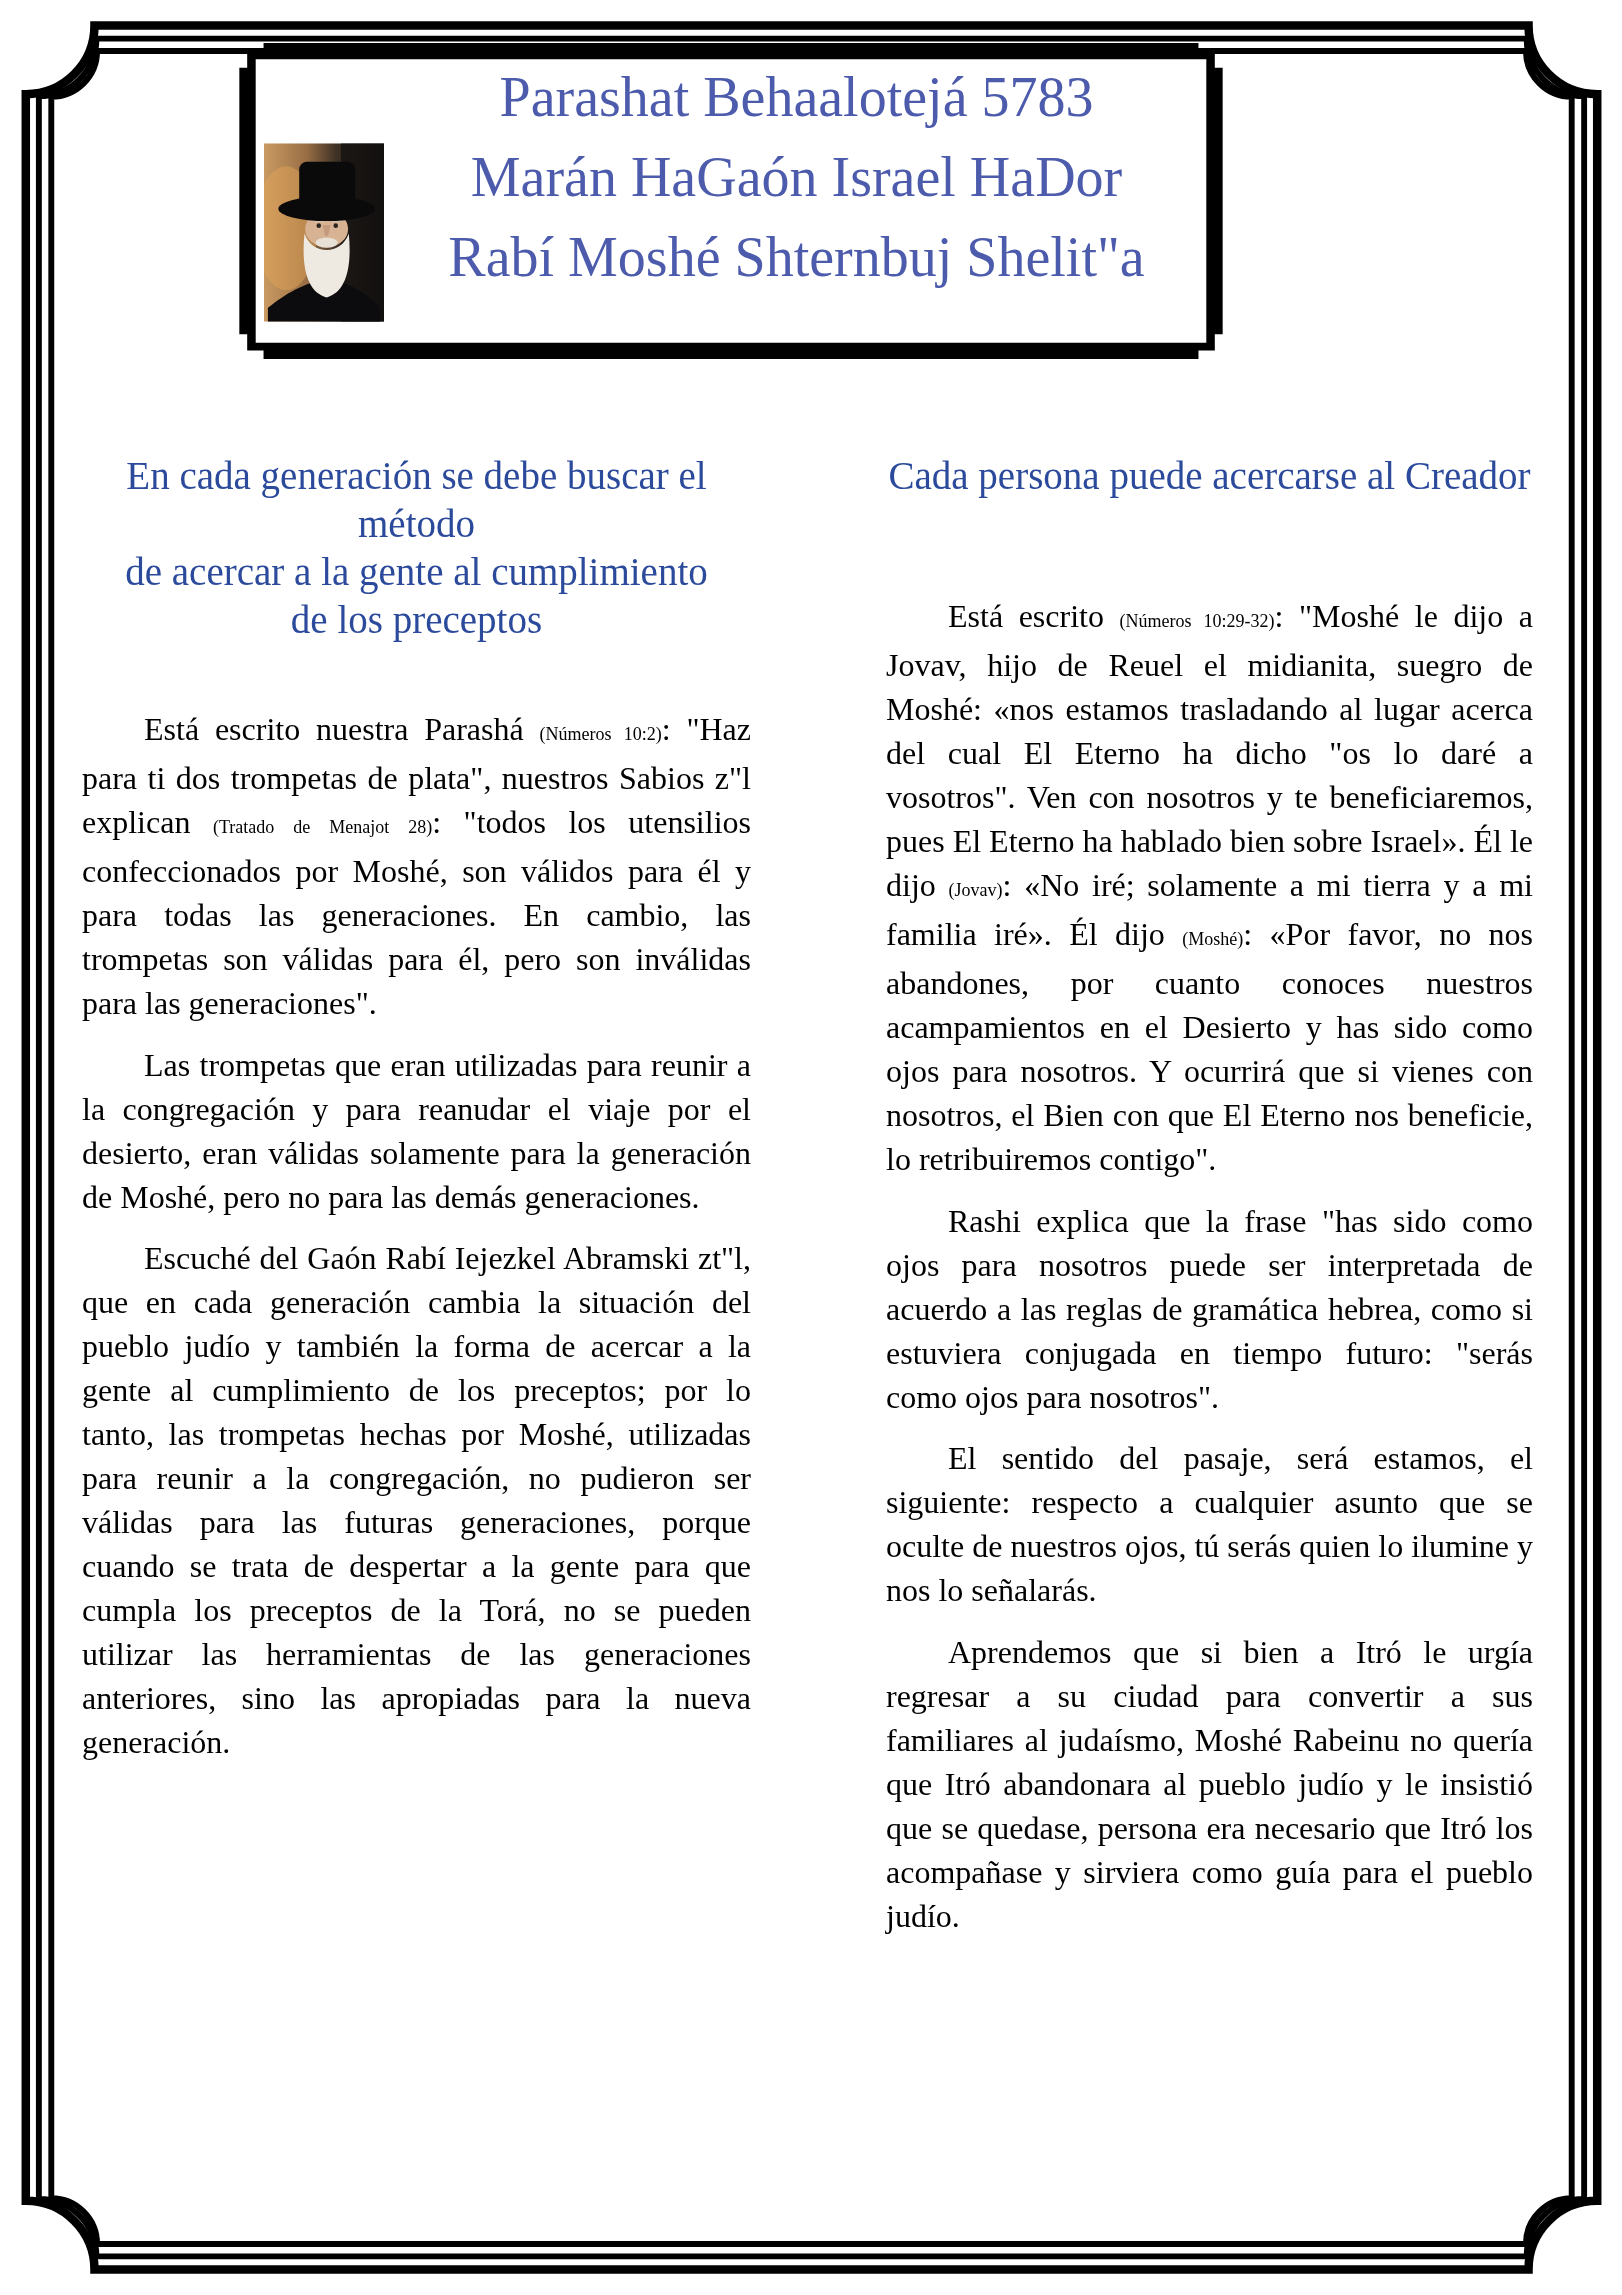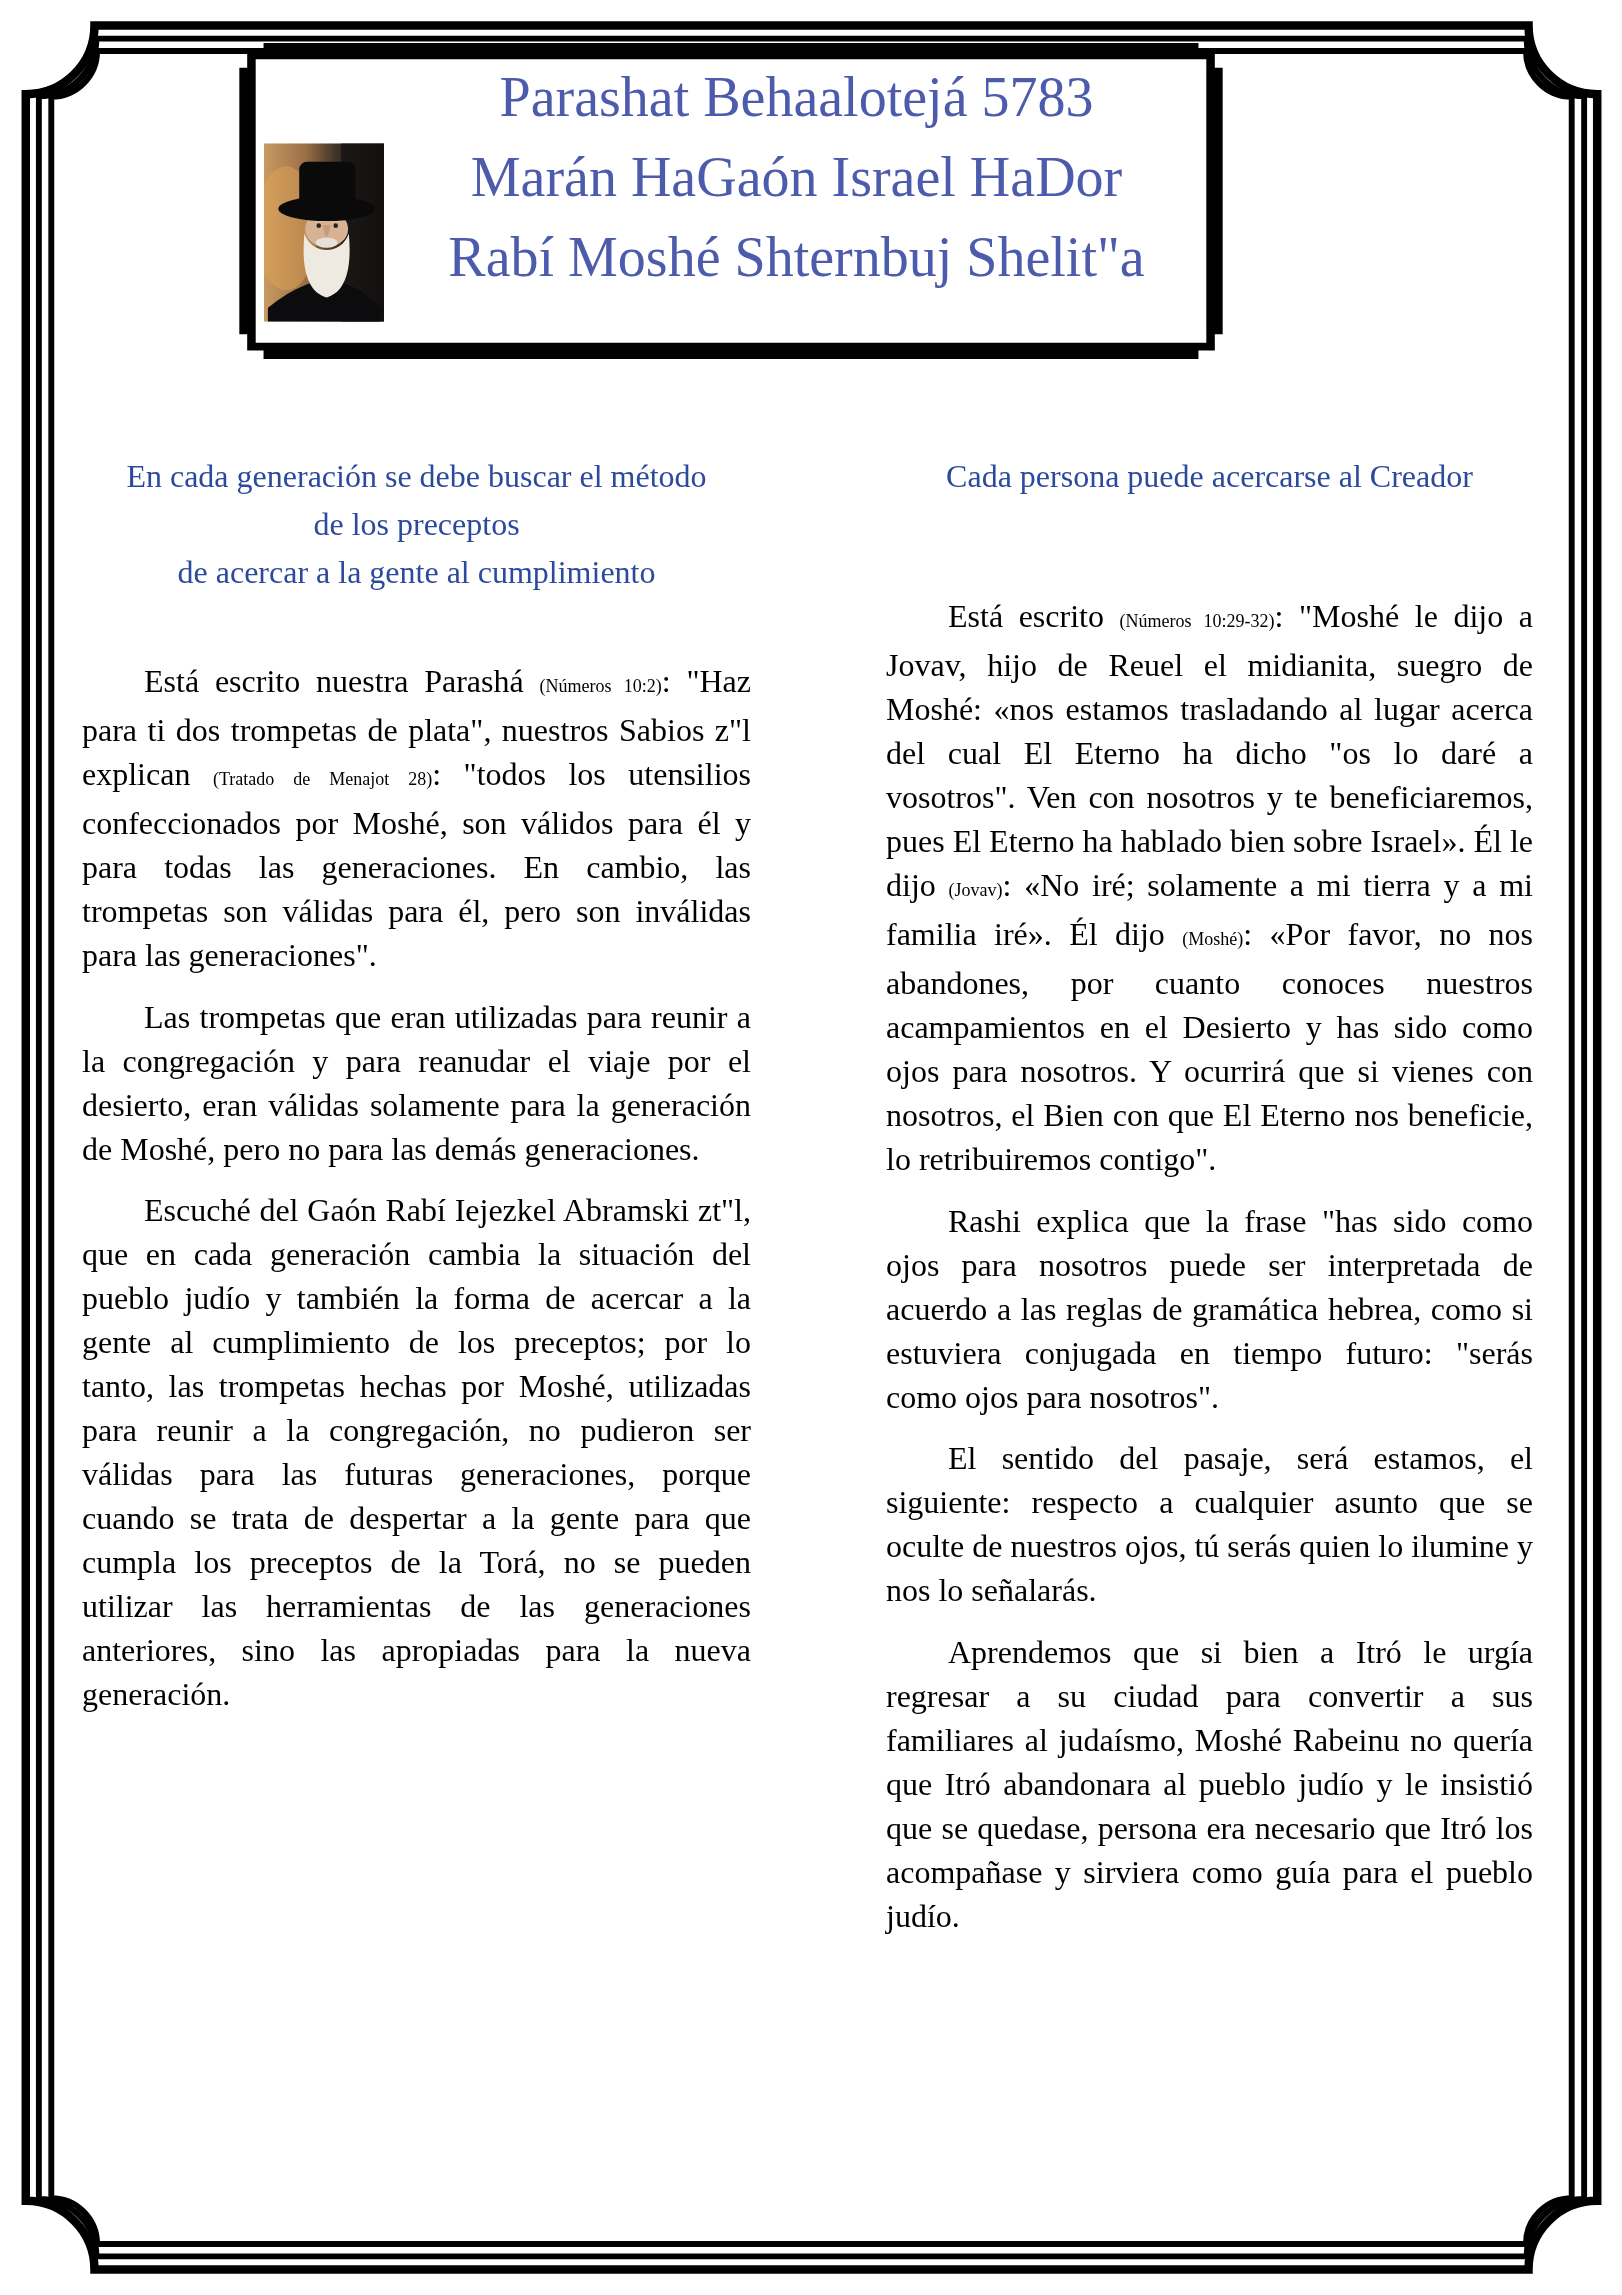--- a/index.html
+++ b/index.html
@@ -19,21 +19,21 @@
     color:var(--title-blue,#4c5bac);
     font-size:56px;
     line-height:80px;
     white-space:nowrap;
   }
   
   .column{position:absolute;top:452px;color:#000;}
   [data-name="column-left"]{left:82px;width:669px;}
   [data-name="column-right"]{left:886px;width:647px;}
   .col-heading{
-    font-size:32px;
+    font-size:39px;
     line-height:48px;
     text-align:center;
     color:var(--heading-blue,#2b4a9b);
   }
   [data-name="column-left"] .col-heading{margin-bottom:63px;}
   [data-name="column-right"] .col-heading{margin-bottom:94px;}
   .column p{
     font-size:32px;
     line-height:44px;
     text-align:justify;
@@ -92,22 +92,22 @@
 
   <div data-name="header-title">
       <div data-name="title-line">Parashat Behaalotejá 5783</div>
       <div data-name="title-line">Marán HaGaón Israel HaDor</div>
       <div data-name="title-line">Rabí Moshé Shternbuj Shelit"a</div>
     </div>
 
   <div class="column" data-name="column-left">
       <div class="col-heading" data-name="column-heading">
         <div data-name="heading-line">En cada generación se debe buscar el método</div>
+        <div data-name="heading-line">de acercar a la gente al cumplimiento</div>
         <div data-name="heading-line">de los preceptos</div>
-        <div data-name="heading-line">de acercar a la gente al cumplimiento</div>
       </div>
       <p data-name="paragraph"><span data-name="body-text">Está escrito nuestra Parashá </span><span class="ref" data-name="source-reference">(Números 10:2)</span><span data-name="body-text">: "Haz para ti dos trompetas de plata", nuestros Sabios z"l explican </span><span class="ref" data-name="source-reference">(Tratado de Menajot 28)</span><span data-name="body-text">: "todos los utensilios confeccionados por Moshé, son válidos para él y para todas las generaciones. En cambio, las trompetas son válidas para él, pero son inválidas para las generaciones".</span></p>
       <p data-name="paragraph"><span data-name="body-text">Las trompetas que eran utilizadas para reunir a la congregación y para reanudar el viaje por el desierto, eran válidas solamente para la generación de Moshé, pero no para las demás generaciones.</span></p>
       <p data-name="paragraph"><span data-name="body-text">Escuché del Gaón Rabí Iejezkel Abramski zt"l, que en cada generación cambia la situación del pueblo judío y también la forma de acercar a la gente al cumplimiento de los preceptos; por lo tanto, las trompetas hechas por Moshé, utilizadas para reunir a la congregación, no pudieron ser válidas para las futuras generaciones, porque cuando se trata de despertar a la gente para que cumpla los preceptos de la Torá, no se pueden utilizar las herramientas de las generaciones anteriores, sino las apropiadas para la nueva generación.</span></p>
     </div>
   <div class="column" data-name="column-right">
       <div class="col-heading" data-name="column-heading">
         <div data-name="heading-line">Cada persona puede acercarse al Creador</div>
       </div>
       <p data-name="paragraph"><span data-name="body-text">Está escrito </span><span class="ref" data-name="source-reference">(Números 10:29-32)</span><span data-name="body-text">: "Moshé le dijo a Jovav, hijo de Reuel el midianita, suegro de Moshé: «nos estamos trasladando al lugar acerca del cual El Eterno ha dicho "os lo daré a vosotros". Ven con nosotros y te beneficiaremos, pues El Eterno ha hablado bien sobre Israel». Él le dijo </span><span class="ref" data-name="source-reference">(Jovav)</span><span data-name="body-text">: «No iré; solamente a mi tierra y a mi familia iré». Él dijo </span><span class="ref" data-name="source-reference">(Moshé)</span><span data-name="body-text">: «Por favor, no nos abandones, por cuanto conoces nuestros acampamientos en el Desierto y has sido como ojos para nosotros. Y ocurrirá que si vienes con nosotros, el Bien con que El Eterno nos beneficie, lo retribuiremos contigo".</span></p>

